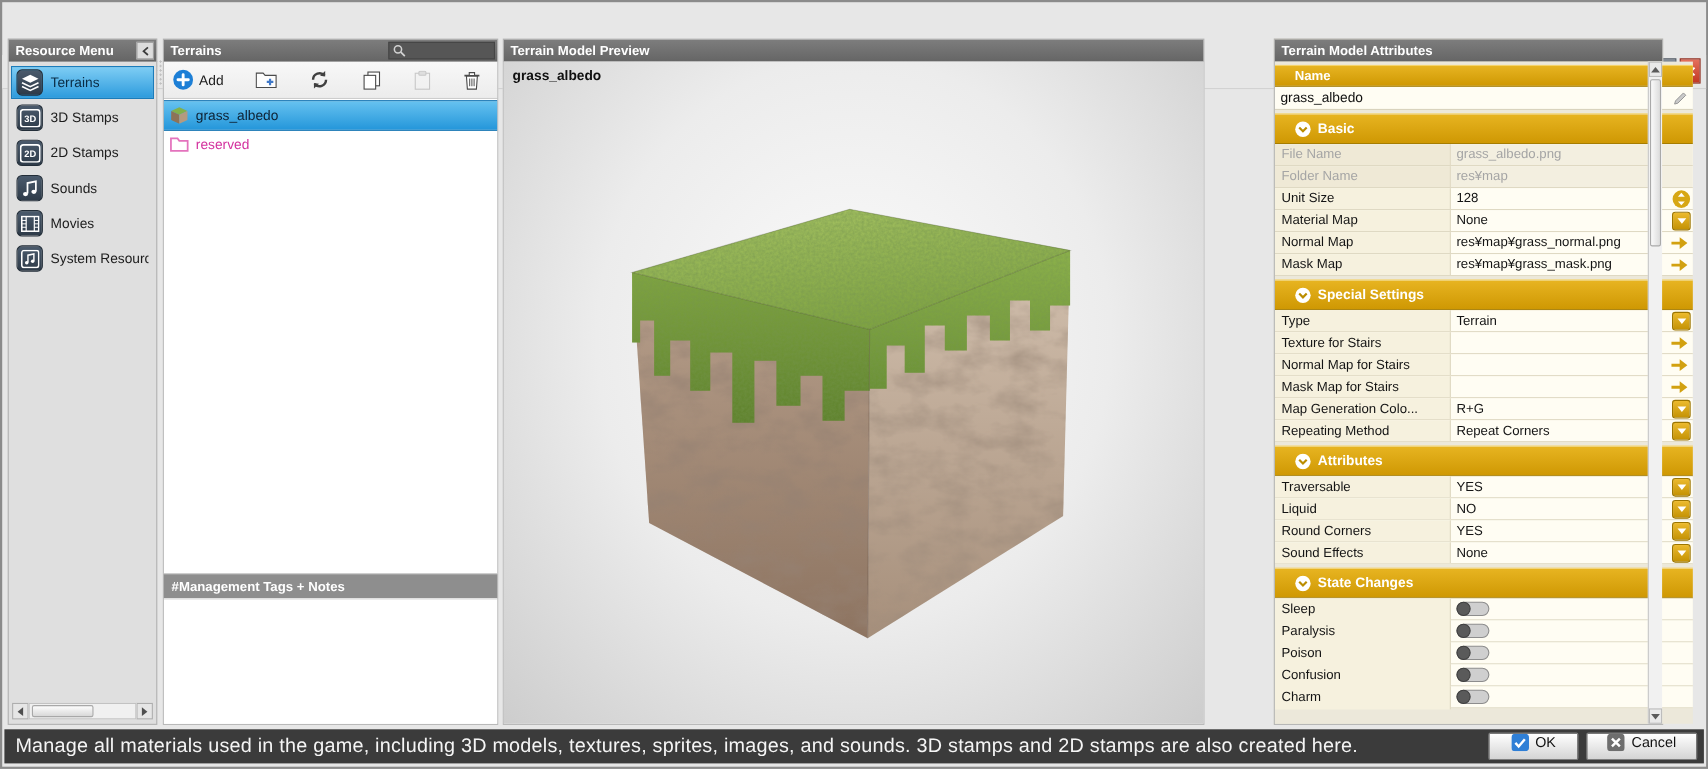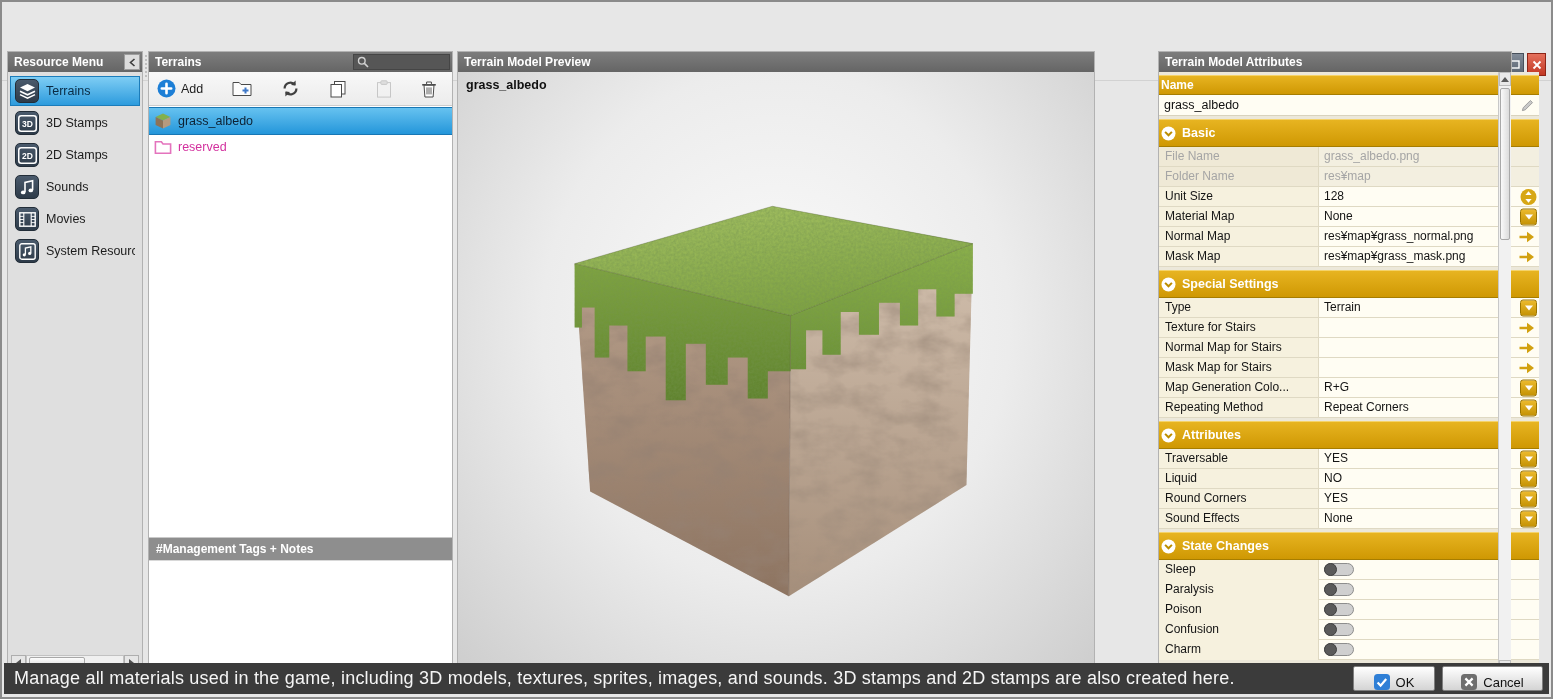--- a/index.html
+++ b/index.html
@@ -12,21 +12,21 @@
   .titlebar{position:absolute;top:0;left:0;right:0;height:31px;background:#e7e7e7;border-bottom:1px solid #d2d2d2;margin-top:48px;}
   .app-icon{position:absolute;left:8px;top:6px;}
   .title-wrap{position:absolute;left:30px;top:4px;height:23px;width:122px;display:flex;align-items:center;padding-left:4px;
     background-image:radial-gradient(#bfbfbf 0.9px,transparent 1px);background-size:4px 4px;}
   .title-text{font-size:15px;font-weight:bold;color:#8f9094;text-shadow:1px 1px 0 #ffffff;letter-spacing:.5px;}
   .winbtn{position:absolute;top:3px;width:19px;height:23px;border:1px solid #70564f;display:flex;align-items:center;justify-content:center;cursor:pointer;}
   .maxbtn{right:27px;background:linear-gradient(#828c99,#58626e);border-color:#47505b;}
   .closebtn{right:5px;background:linear-gradient(#e4705c,#c23824);border-color:#8d2517;}
 
   
-  .panel{position:absolute;top:33px;height:624px;border:1px solid #b2b2b2;background:#fff;margin-top:16px;}
+  .panel{position:absolute;top:33px;height:624px;border:1px solid #b2b2b2;background:#fff;}
   .panel-header{height:20px;background:linear-gradient(#7d7d7d,#656565);color:#fff;font-size:12px;font-weight:bold;line-height:20px;padding:0 6px;position:relative;white-space:nowrap;overflow:hidden;}
 
   
   .sidebar{left:5px;width:136px;background:#dfdfdf;}
   .collapse-btn{position:absolute;right:2px;top:2px;width:16px;height:16px;background:#dcdcdc;border:1px solid #9d9d9d;display:flex;align-items:center;justify-content:center;cursor:pointer;}
   .menu-items{position:absolute;top:24px;left:2px;right:2px;}
   .menu-item{display:flex;align-items:center;gap:7px;height:30px;margin-bottom:2px;padding:0 4px;font-size:12.5px;color:#1c1c1c;cursor:pointer;border:1px solid transparent;}
   .menu-item.selected{background:linear-gradient(#7ecdf4,#2d9bdd);border:1px solid #1b7cba;color:#0a2b44;}
   .menu-icon-tile{width:24px;height:24px;flex:0 0 auto;background:linear-gradient(#4a5a6c,#2e3b49);border-radius:5px;border:1px solid #222d38;display:flex;align-items:center;justify-content:center;}
   .menu-label{white-space:nowrap;overflow:hidden;}
@@ -52,21 +52,21 @@
 
   
   .preview-panel{left:455px;width:638px;}
   .viewport{position:absolute;top:20px;left:0;right:0;bottom:0;background:radial-gradient(ellipse at 50% 42%,#fbfbfb 0%,#ececec 52%,#cdcdcd 100%);overflow:hidden;}
   .model-label{position:absolute;top:6px;left:8px;font-size:12.5px;font-weight:bold;color:#101010;z-index:2;}
   .cube-svg{position:absolute;inset:0;width:100%;height:100%;}
 
   
   .attributes-panel{left:1156px;width:354px;background:#ece8da;}
   .attr-content{position:absolute;top:20px;left:0;width:380px;bottom:0;overflow:hidden;background:#ece8da;}
-  .gold-bar{height:28px;margin-top:3px;background:linear-gradient(180deg,#e7b421,#cf9803);border-top:1px solid #f4d36b;border-bottom:1px solid #a67d00;color:#fff;font-weight:bold;font-size:12.5px;display:flex;align-items:center;gap:6px;padding:0 2px;cursor:pointer;}
+  .gold-bar{height:28px;margin-top:3px;background:linear-gradient(180deg,#e7b421,#cf9803);border-top:1px solid #f4d36b;border-bottom:1px solid #a67d00;color:#fff;font-weight:bold;font-size:12.5px;display:flex;align-items:center;gap:6px;padding:0 18px;cursor:pointer;}
   .gold-bar.name-bar{height:20px;margin-top:3px;font-size:12px;cursor:default;}
   .name-field{height:21px;background:#fffdf3;border-bottom:1px solid #d9d3bd;display:flex;align-items:center;padding:0 5px;font-size:12.5px;color:#101010;cursor:text;}
   .name-field .pencil{margin-left:auto;}
   .attr-row{display:grid;grid-template-columns:160px 1fr;height:20px;border-bottom:1px solid #dfd9c3;background:#fffdf3;}
   .attr-label{background:#f6f1de;border-right:1px solid #dfd9c3;font-size:12px;line-height:19px;padding:0 6px;color:#141414;white-space:nowrap;overflow:hidden;}
   .attr-value{position:relative;}
   .attr-value-text{display:block;padding:0 24px 0 5px;font-size:12px;color:#141414;line-height:19px;white-space:nowrap;overflow:hidden;}
   .attr-row.disabled .attr-label{color:#a5a5a5;background:#efe9d6;}
   .attr-row.disabled .attr-value{background:#f3efe0;}
   .attr-row.disabled .attr-value-text{color:#a5a5a5;}
@@ -80,21 +80,21 @@
   .vscrollbar{position:absolute;top:20px;right:0;width:13px;bottom:0;background:#f1f1f1;border-left:1px solid #c8c8c8;}
   .vs-btn{position:absolute;left:0;right:0;height:14px;background:#e9e9e9;border:1px solid #bdbdbd;display:flex;align-items:center;justify-content:center;cursor:pointer;}
   .vs-btn.up{top:0;} .vs-btn.down{bottom:0;}
   .vs-btn.up::after{content:"";width:0;height:0;border-left:4px solid transparent;border-right:4px solid transparent;border-bottom:5px solid #5a5a5a;}
   .vs-btn.down::after{content:"";width:0;height:0;border-left:4px solid transparent;border-right:4px solid transparent;border-top:5px solid #5a5a5a;}
   .vs-thumb{position:absolute;left:1px;right:1px;top:16px;height:152px;background:linear-gradient(90deg,#fafafa,#dcdcdc);border:1px solid #a9a9a9;border-radius:2px;cursor:grab;}
 
   
   .footer{position:absolute;left:2px;right:2px;top:661px;height:31px;background:#3b3b3b;color:#f5f5f5;}
   .footer-text{position:absolute;left:10px;top:0;line-height:31px;font-size:18px;letter-spacing:.2px;white-space:nowrap;}
-  .btn{position:absolute;top:3px;height:25px;background:linear-gradient(#ffffff,#d4d4d4);border:1px solid #7e7e7e;border-radius:2px;display:flex;align-items:flex-end;justify-content:center;gap:6px;font-size:13px;color:#111;cursor:pointer;}
+  .btn{position:absolute;top:3px;height:25px;background:linear-gradient(#ffffff,#d4d4d4);border:1px solid #7e7e7e;border-radius:2px;display:flex;align-items:flex-start;justify-content:center;gap:6px;font-size:13px;color:#111;cursor:pointer;}
   .ok-btn{right:114px;width:82px;}
   .cancel-btn{right:6px;width:101px;}
 </style>
 </head>
 <body>
 
 <div class="window">
 
   <div class="titlebar">
     <span class="icon app-icon">

